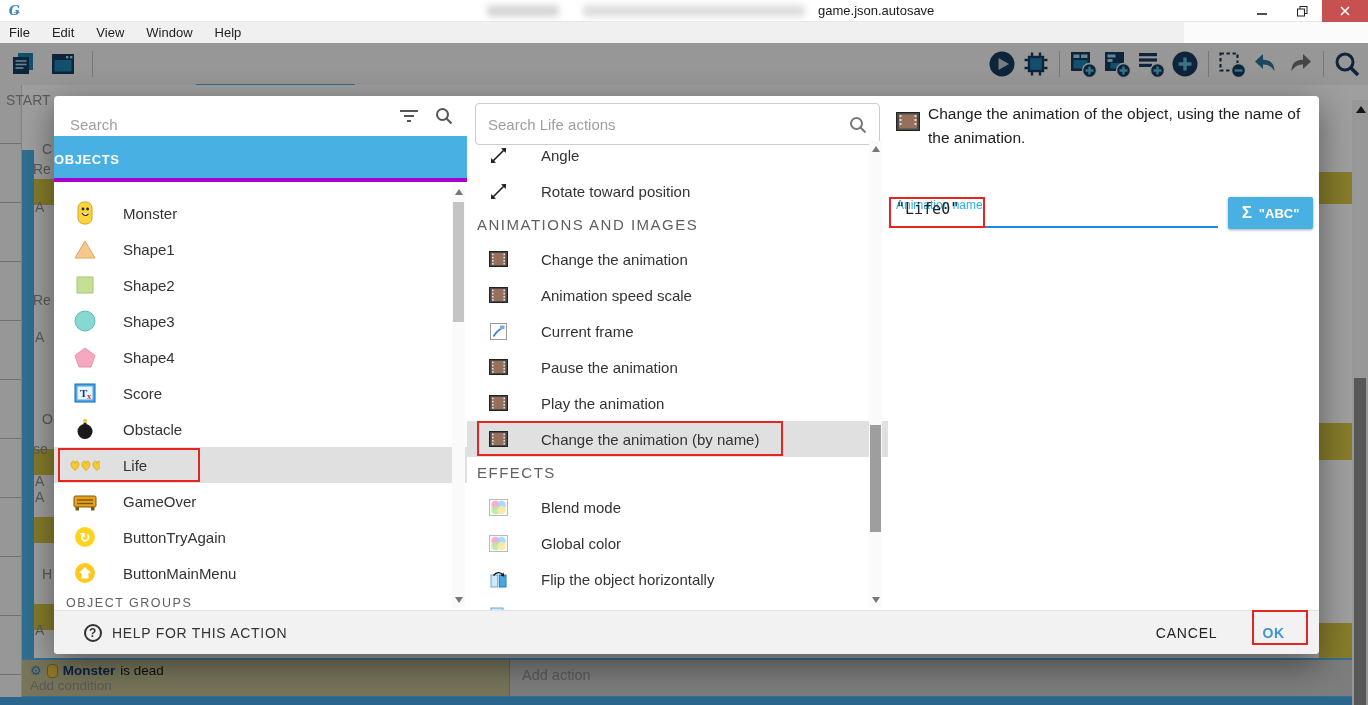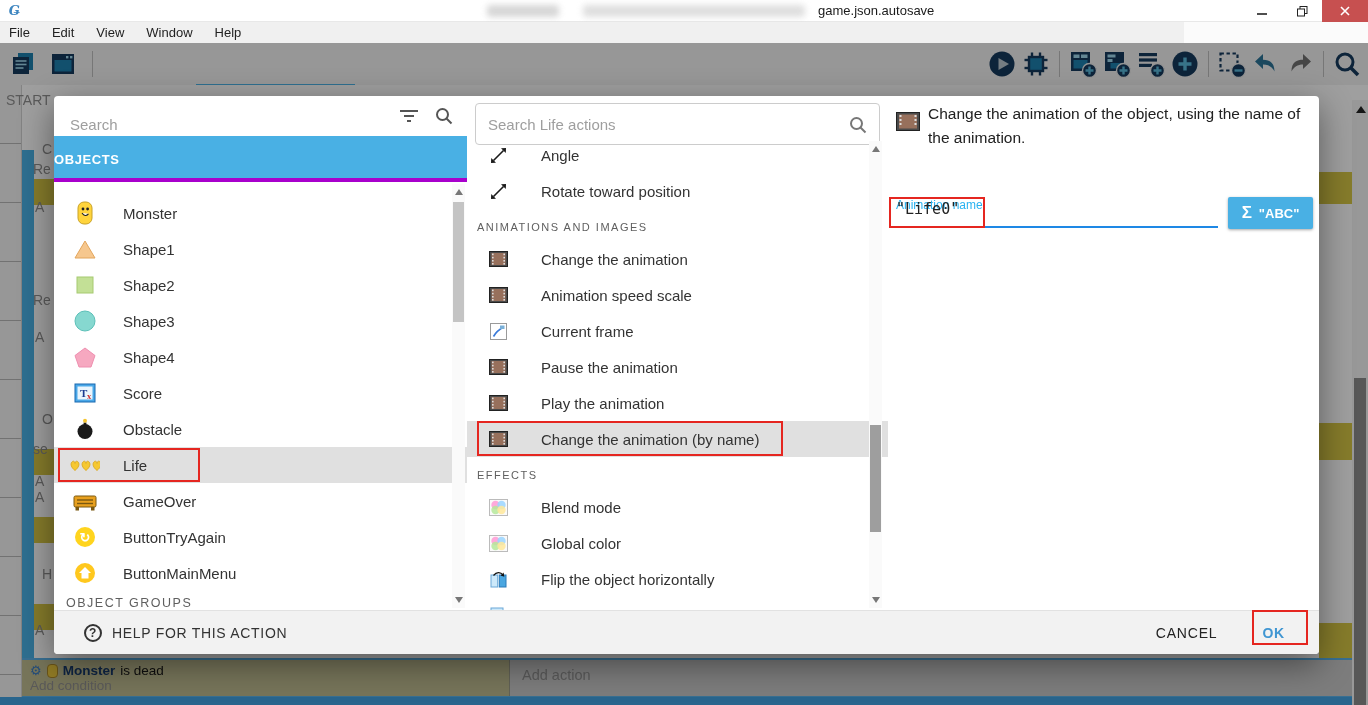--- a/index.html
+++ b/index.html
@@ -92,21 +92,21 @@
   .list-section{height:24px;display:flex;align-items:center;padding-left:12px;font-size:12.5px;color:#5f5f5f;letter-spacing:1.5px;}
 
   .mid-searchbox{position:absolute;left:8px;top:7px;width:405px;height:42px;border:1px solid #ccc;border-radius:4px;display:flex;align-items:center;}
   .mid-searchbox .search-input{margin-left:12px;}
   .mid-searchbox .mag-ic{right:12px;top:12px;}
   .act-list{position:absolute;left:0;top:41px;width:421px;height:473px;overflow:hidden;}
   .act-row{height:36px;display:flex;align-items:center;padding-left:18px;}
   .act-row.selected{background:#e0e0e0;}
   .act-ic{width:26px;display:flex;justify-content:center;align-items:center;}
   .act-label{margin-left:30px;font-size:15px;color:#333;}
-  .act-section{height:32px;display:flex;align-items:flex-end;padding:0 0 8px 10px;font-size:11px;color:#5f5f5f;letter-spacing:1.5px;}
+  .act-section{height:32px;display:flex;align-items:flex-end;padding:0 0 8px 10px;font-size:15px;color:#5f5f5f;letter-spacing:1.5px;}
 
   
   .lscroll{position:absolute;width:13px;background:#fafafa;}
   .lscroll .up,.lscroll .down{position:absolute;left:3px;width:0;height:0;border-left:4px solid transparent;border-right:4px solid transparent;}
   .lscroll .up{top:5px;border-bottom:6px solid #777;}
   .lscroll .down{bottom:5px;border-top:6px solid #777;}
   .lscroll .thumb{position:absolute;left:1px;width:11px;background:#c4c4c4;}
   .left-scroll{right:2px;top:88px;height:424px;}
   .left-scroll .thumb{top:18px;height:120px;}
   .mid-scroll{right:6px;top:45px;height:467px;}

